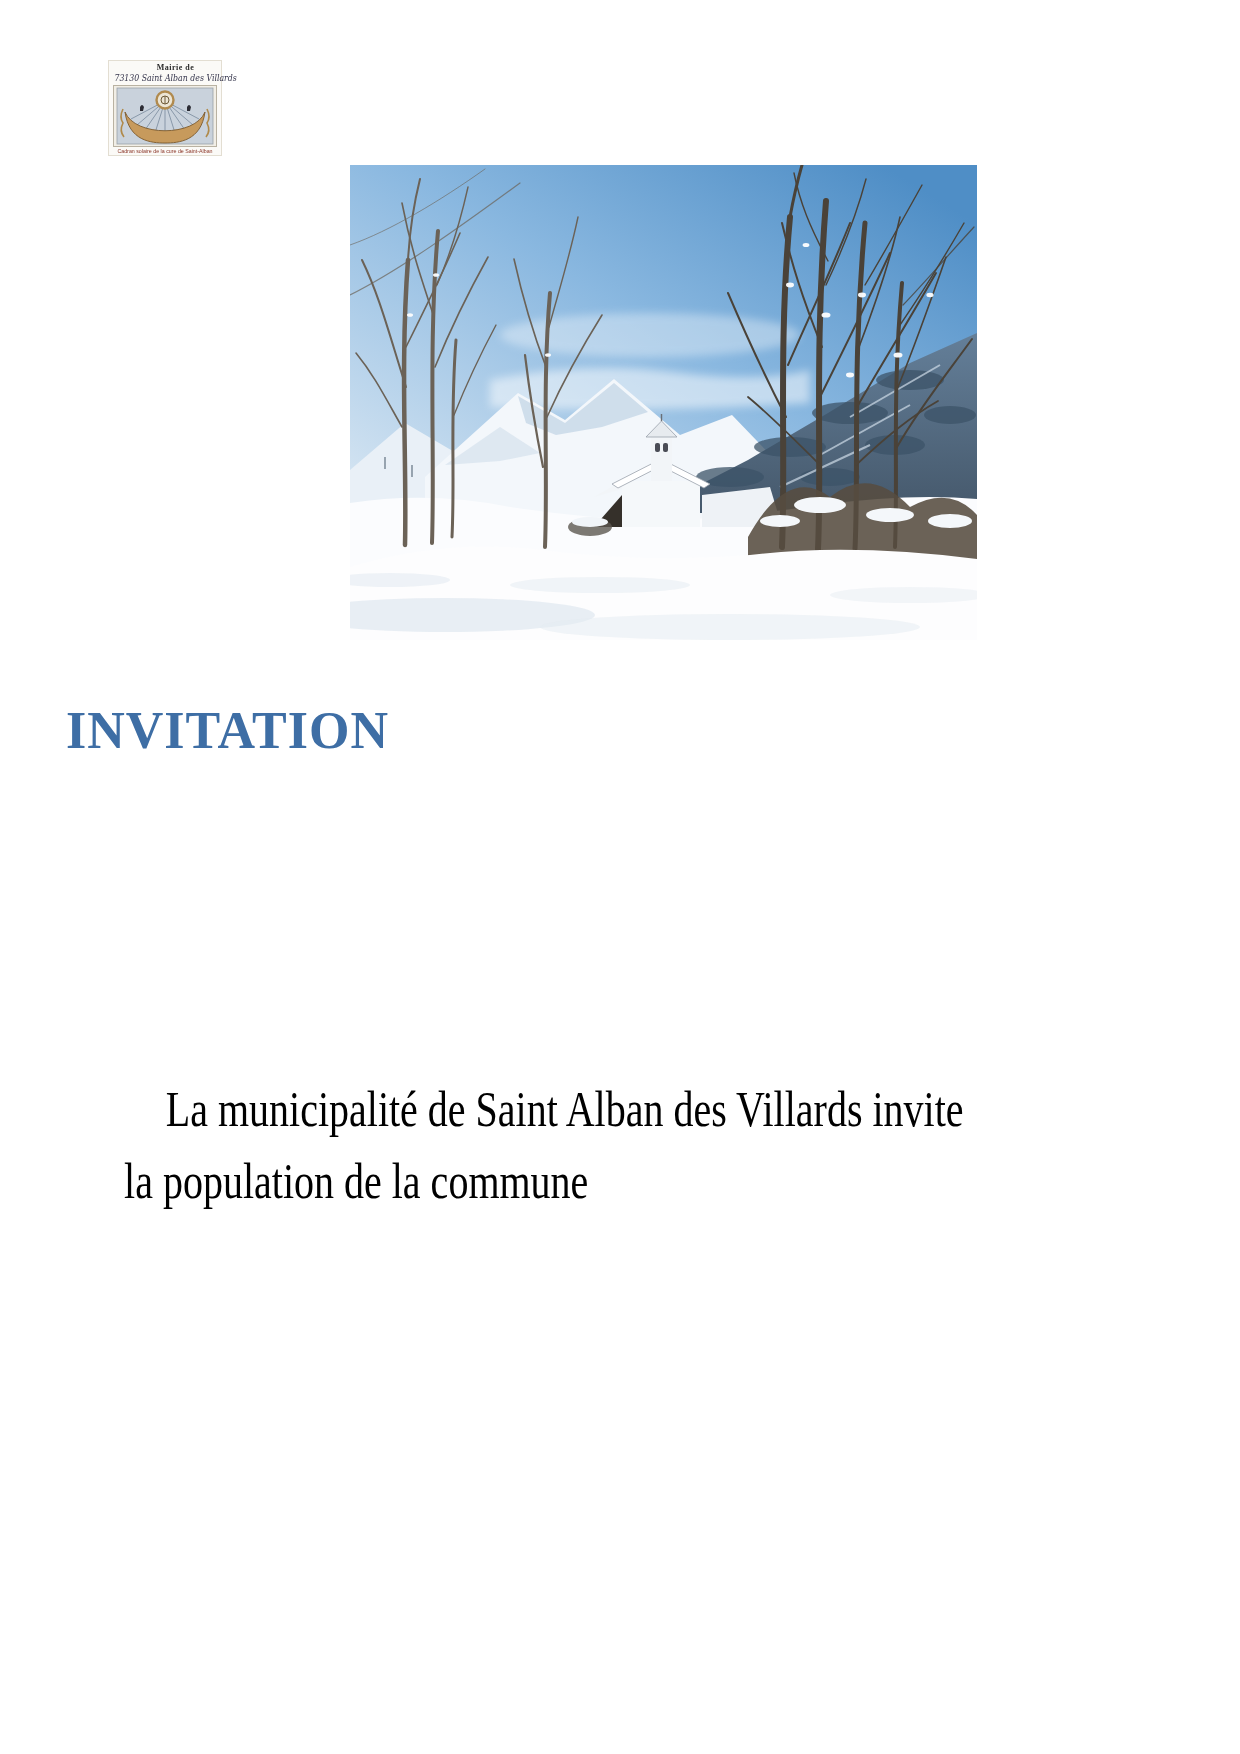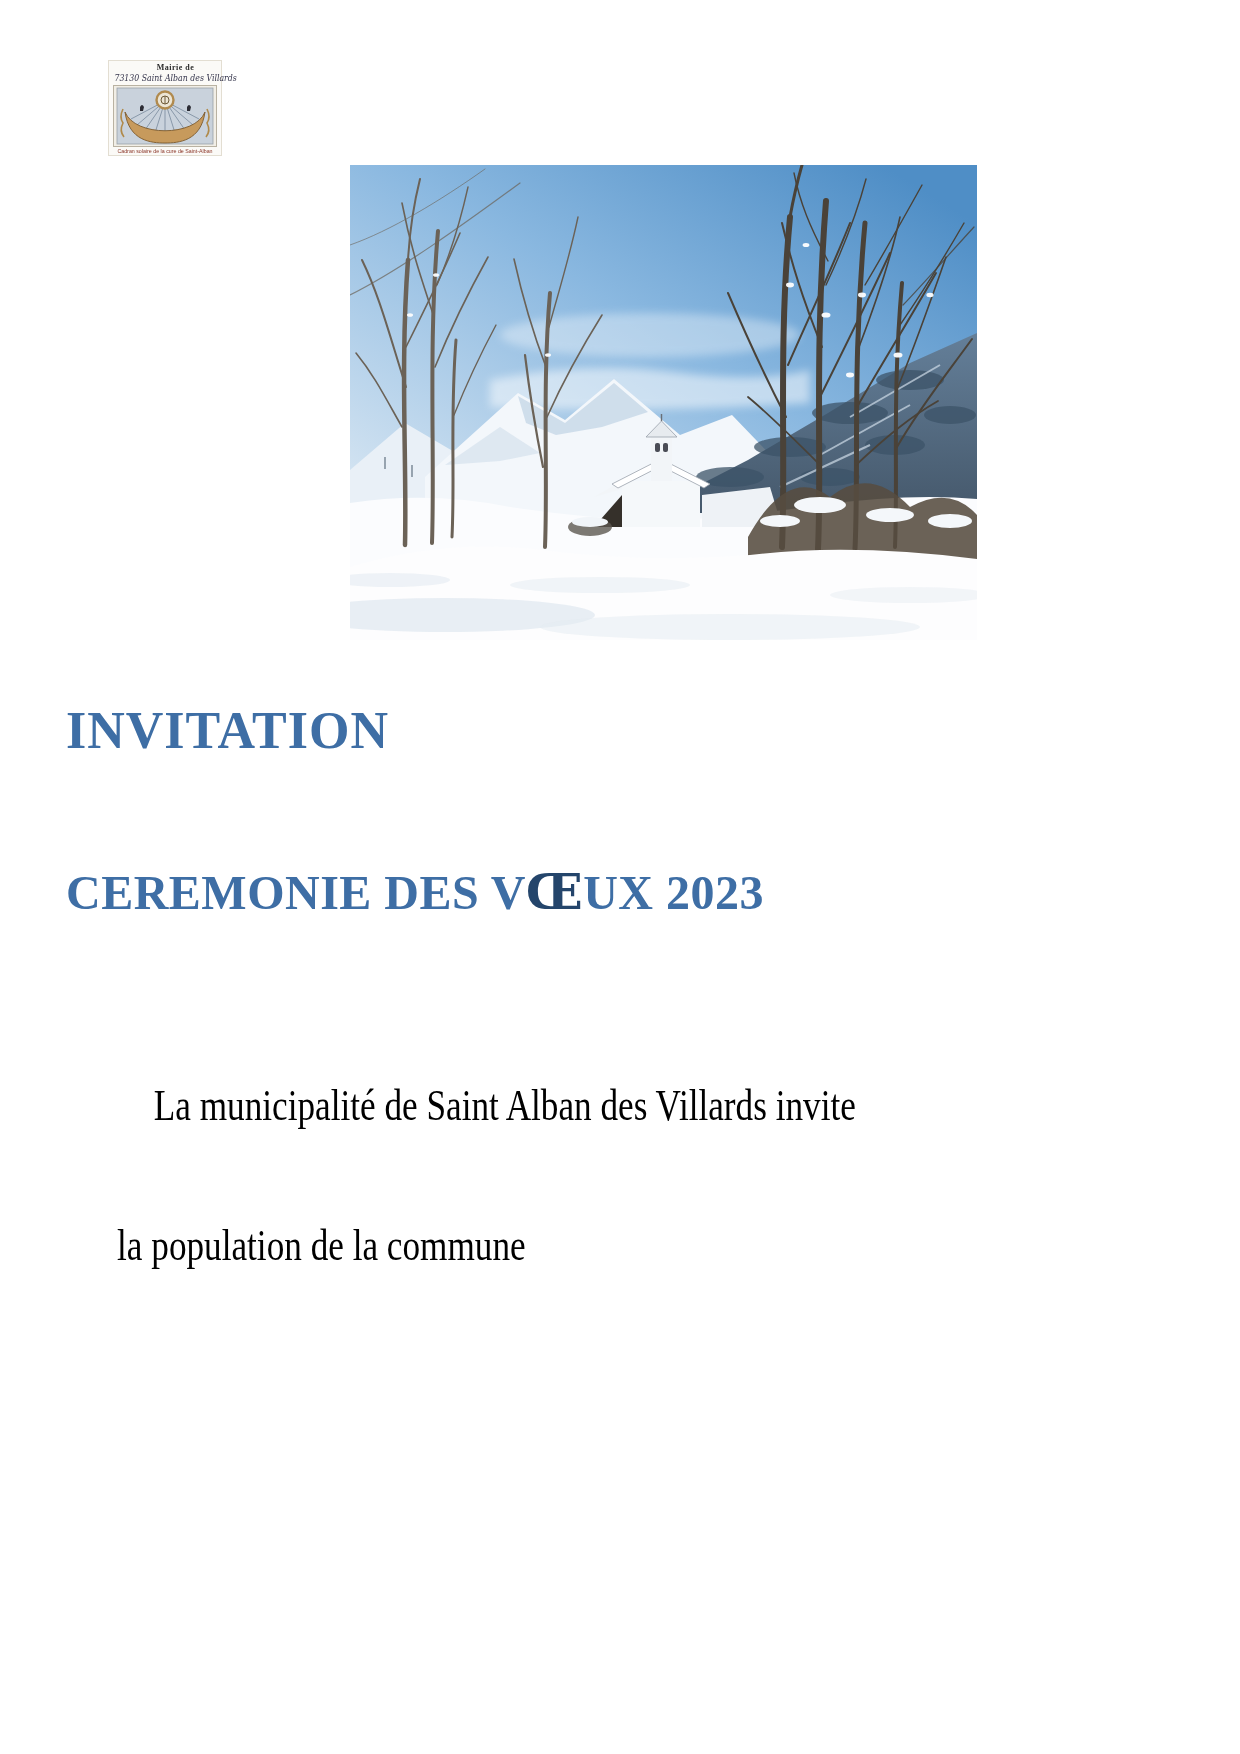--- a/index.html
+++ b/index.html
@@ -62,31 +62,31 @@
     color:#3E6EA5;
     letter-spacing:.5px;
   }
   .oe-sub{
     color:#24456B;
     font-family:"DejaVu Serif", serif;
     font-weight:700;
   }
 
   .bodyline{
-    font-size:44px;line-height:1;color:#000000;
+    font-size:50px;line-height:1;color:#000000;
     white-space:nowrap;
   }
   .bodyline .cond{
     display:inline-block;
     transform:scaleX(.80);
     transform-origin:center;
     white-space:nowrap;
   }
   .l1{top:1084px;}
-  .l2{top:1224px;}
+  .l2{top:1156px;}
   .l3{top:1234px;}
   .l4{top:1309px;font-weight:bold;}
   .l4 .cond{transform:scaleX(.82);}
   .l5{top:1384px;}
   .oe-body{
     font-weight:700;
     font-family:"DejaVu Serif", serif;
     font-size:.96em;
   }
 </style>
@@ -270,21 +270,20 @@
       <ellipse cx="250" cy="420" rx="90" ry="8" opacity="0.5"></ellipse>
       <ellipse cx="560" cy="430" rx="80" ry="8" opacity="0.45"></ellipse>
       <ellipse cx="40" cy="415" rx="60" ry="7" opacity="0.6"></ellipse>
     </g>
   </svg>
 
   <div class="content">
 
     <div class="title">INVITATION</div>
 
-    <div class="subtitle"><span>CEREMONIE DES V</span><span class="oe-sub">Œ</span><span>UX 2023</span></div>
 
     <div class="bodyline l1"><span class="cond">La municipalité de Saint Alban des Villards invite</span></div>
 
     <div class="bodyline l2"><span class="cond">la population de la commune</span></div>
 
 
 
 
   </div>
 </div>

